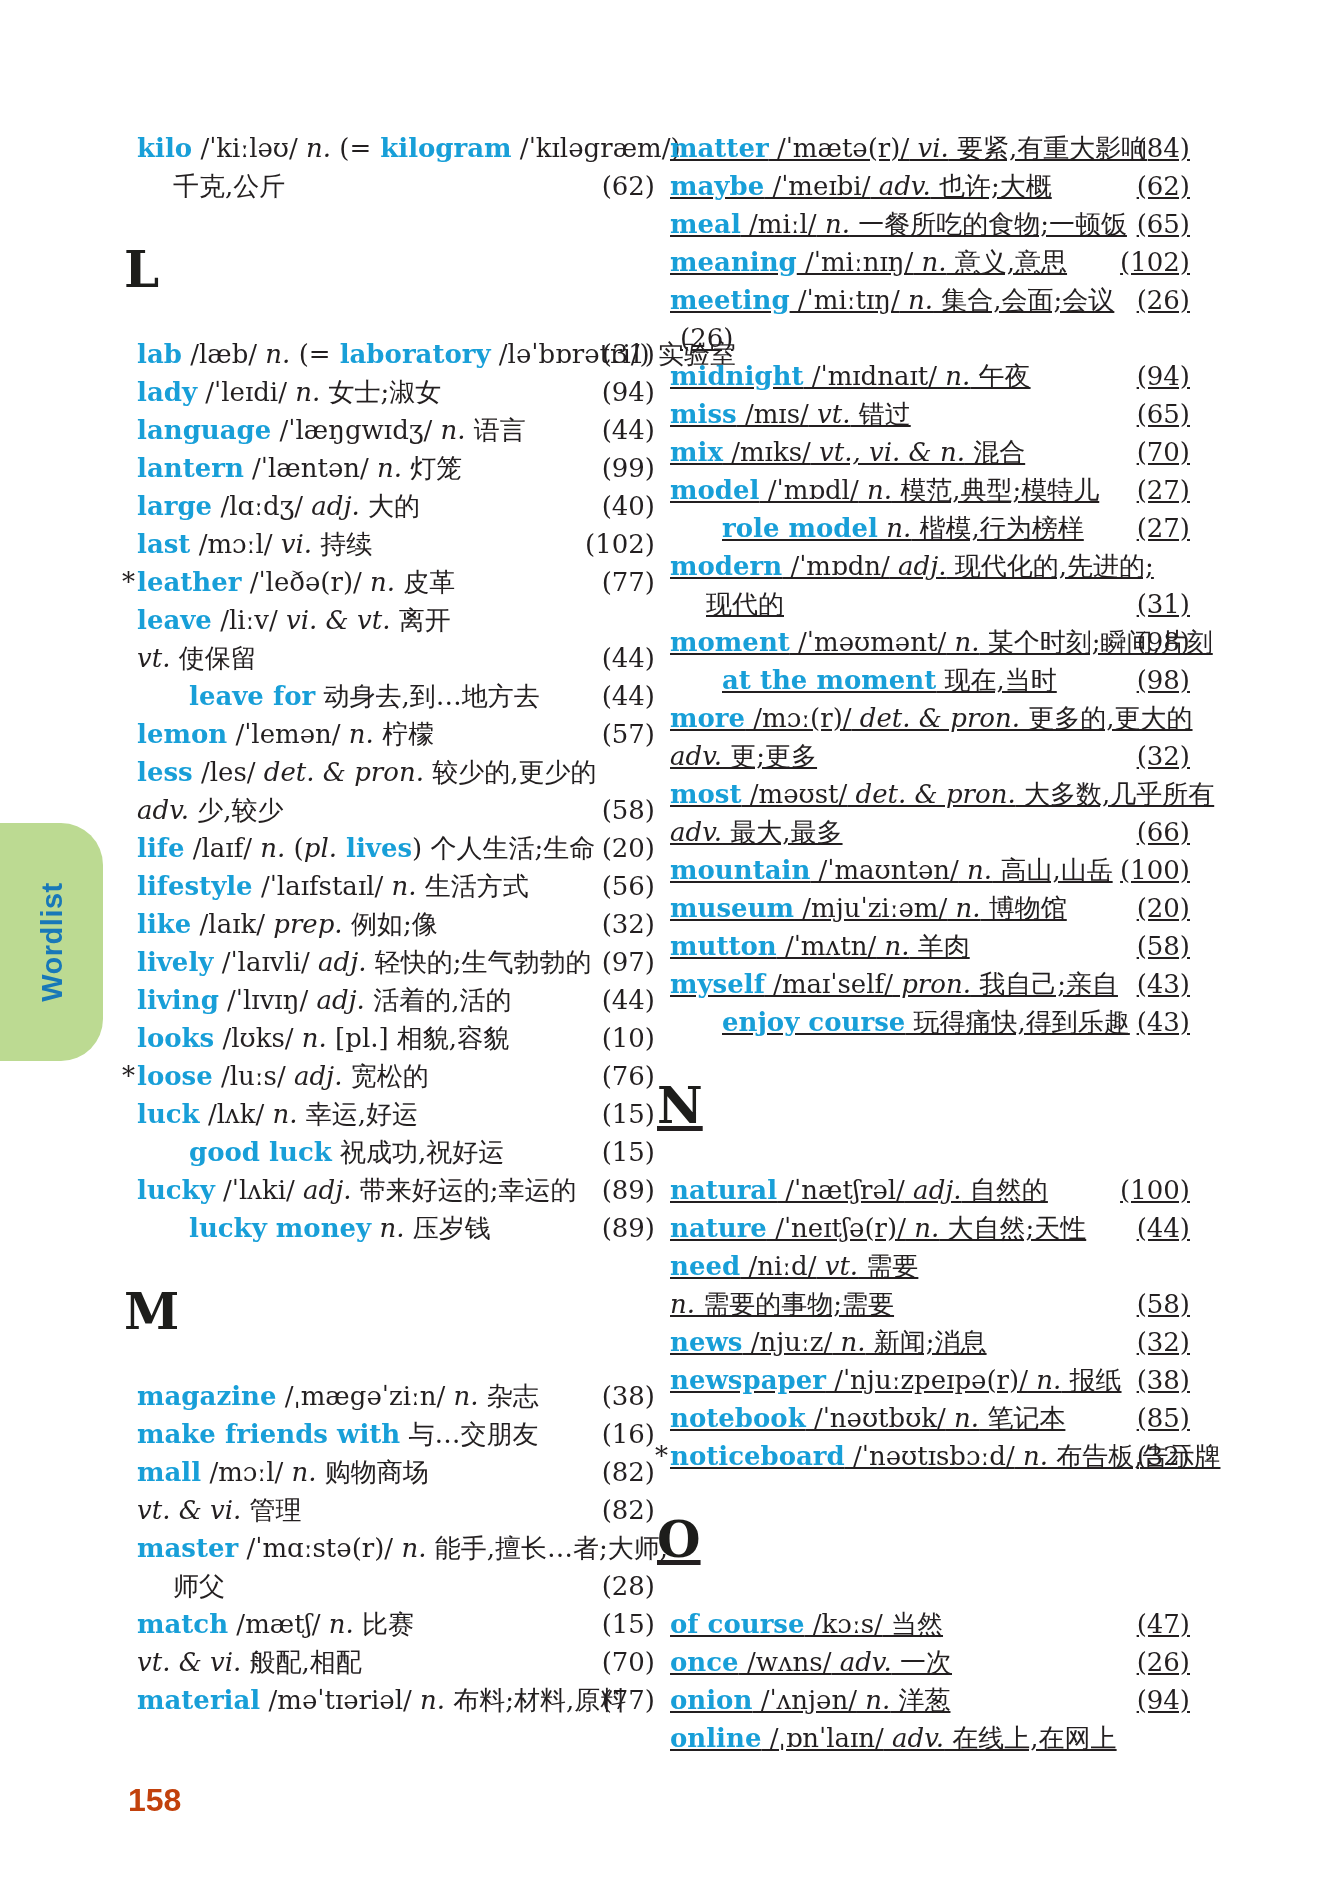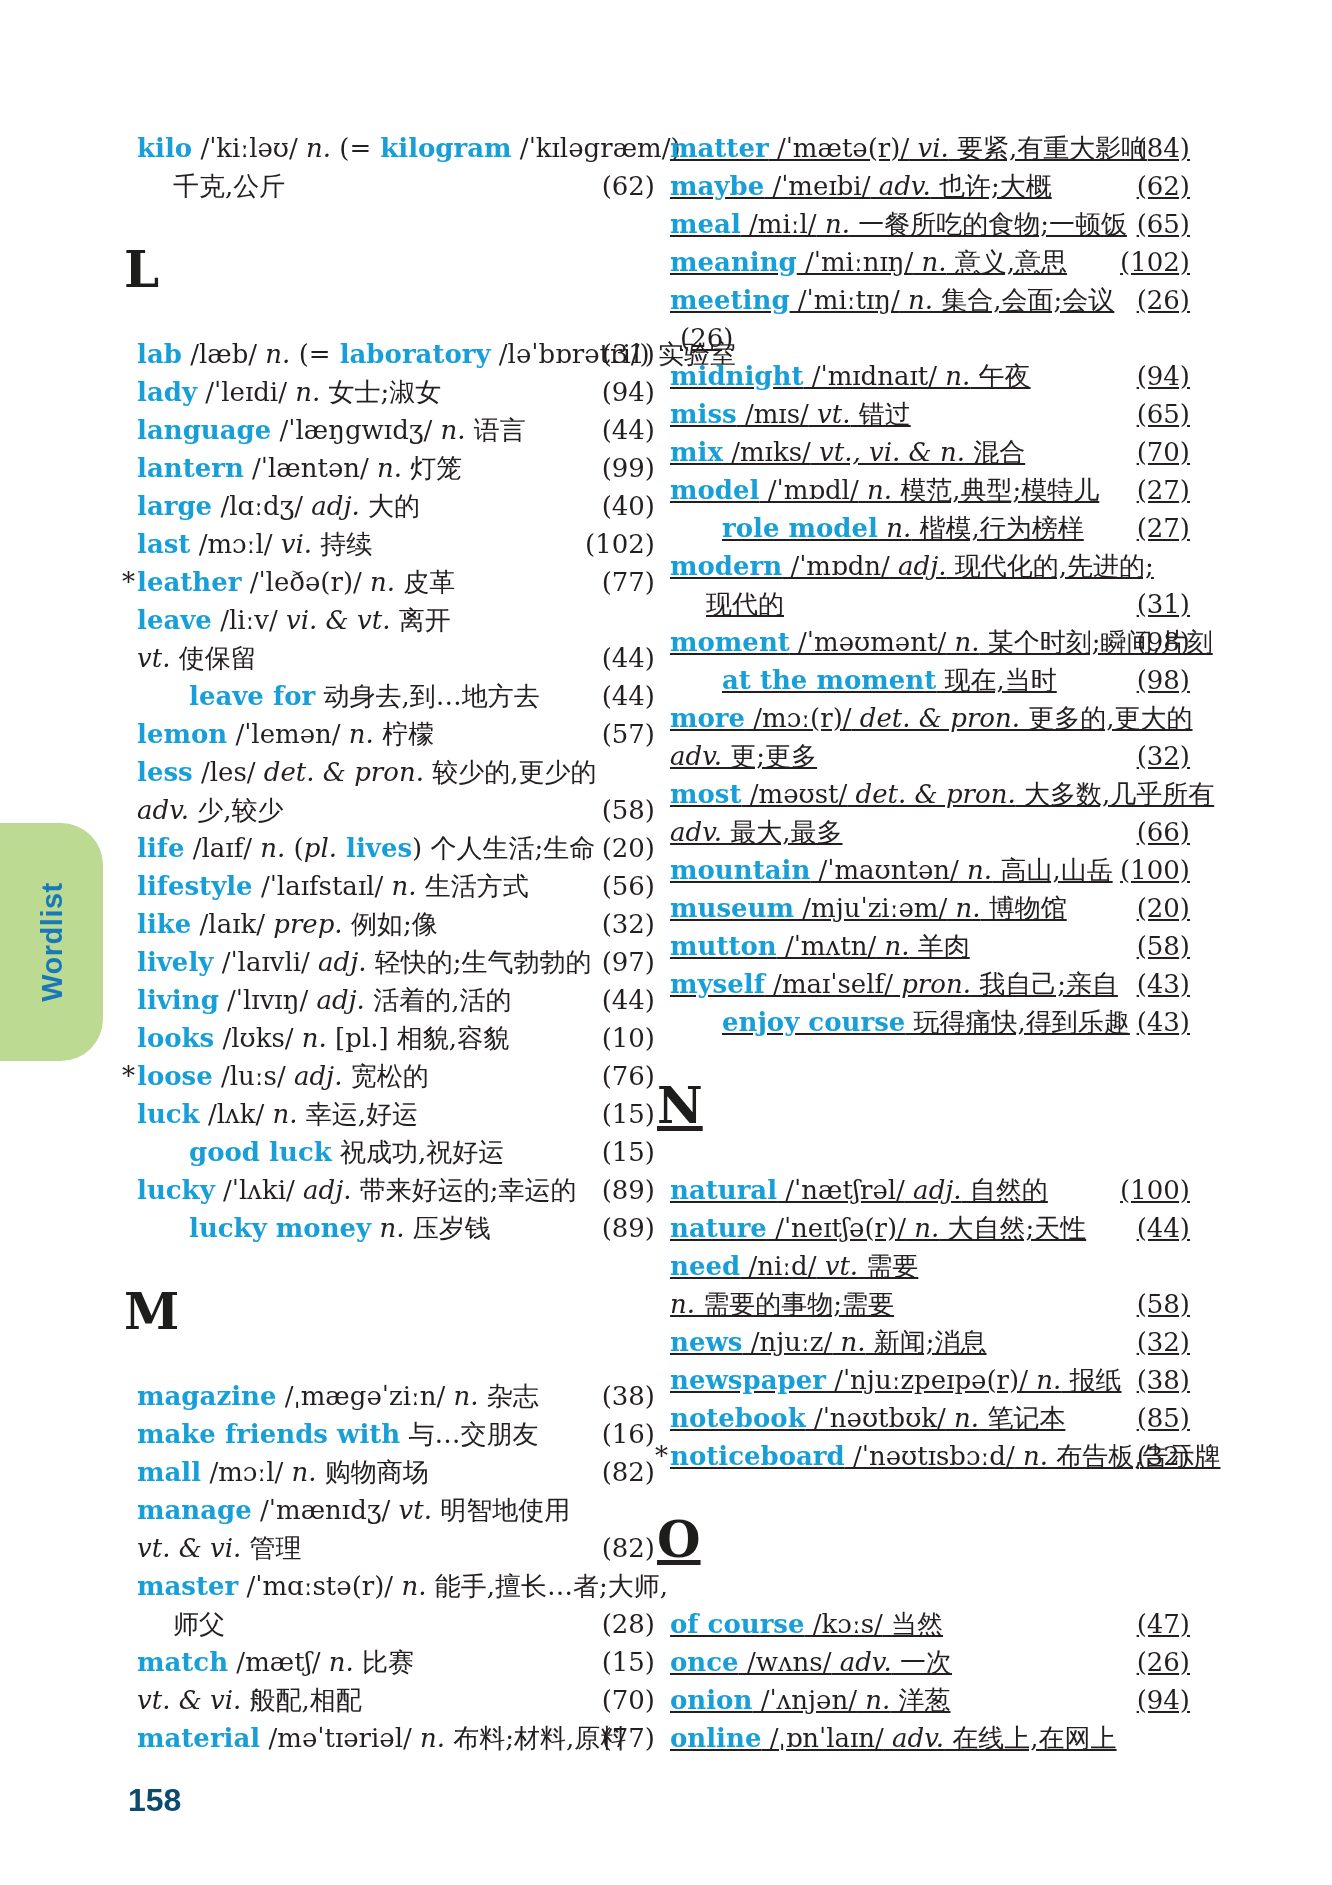--- a/index.html
+++ b/index.html
@@ -40,21 +40,21 @@
   }
   .sidebar-tab .tab-label{
     position:absolute;left:50%;top:50%;
     transform:translate(-50%,-50%) rotate(-90deg);
     font-family:"Liberation Sans",sans-serif;font-weight:bold;font-size:29px;
     color:var(--sidebar-blue);white-space:nowrap;letter-spacing:.5px;
   }
   .page-number{
     position:absolute;left:128px;top:1782px;
     font-family:"Liberation Sans",sans-serif;font-weight:bold;font-size:32px;
-    color:#0c4a6e;
+    color:#c2410c;
   }
 </style>
 </head>
 <body>
 
 <div class="page">
 
   <div class="sidebar-tab">
     <span class="tab-label">Wordlist</span>
   </div>
@@ -170,23 +170,20 @@
         <span class="ref">(38)</span>
       </div>
       <div class="line ind0">
         <span class="segs"><span class="seg-hw">make friends with</span><span class="seg-txt"> 与…交朋友</span></span>
         <span class="ref">(16)</span>
       </div>
       <div class="line ind0">
         <span class="segs"><span class="seg-hw">mall</span><span class="seg-ph"> /mɔːl/</span><span class="seg-pos"> n.</span><span class="seg-txt"> 购物商场</span></span>
         <span class="ref">(82)</span>
       </div>
-      <div class="line ind0">
-        <span class="segs"><span class="seg-hw">manage</span><span class="seg-ph"> /ˈmænɪdʒ/</span><span class="seg-pos"> vt.</span><span class="seg-txt"> 明智地使用</span></span>
-      </div>
       <div class="line ind3">
         <span class="segs"><span class="seg-pos">vt. &amp; vi.</span><span class="seg-txt"> 管理</span></span>
         <span class="ref">(82)</span>
       </div>
       <div class="line ind0">
         <span class="segs"><span class="seg-hw">master</span><span class="seg-ph"> /ˈmɑːstə(r)/</span><span class="seg-pos"> n.</span><span class="seg-txt"> 能手,擅长…者;大师,</span></span>
       </div>
       <div class="line ind1">
         <span class="segs"><span class="seg-txt">师父</span></span>
         <span class="ref">(28)</span>

